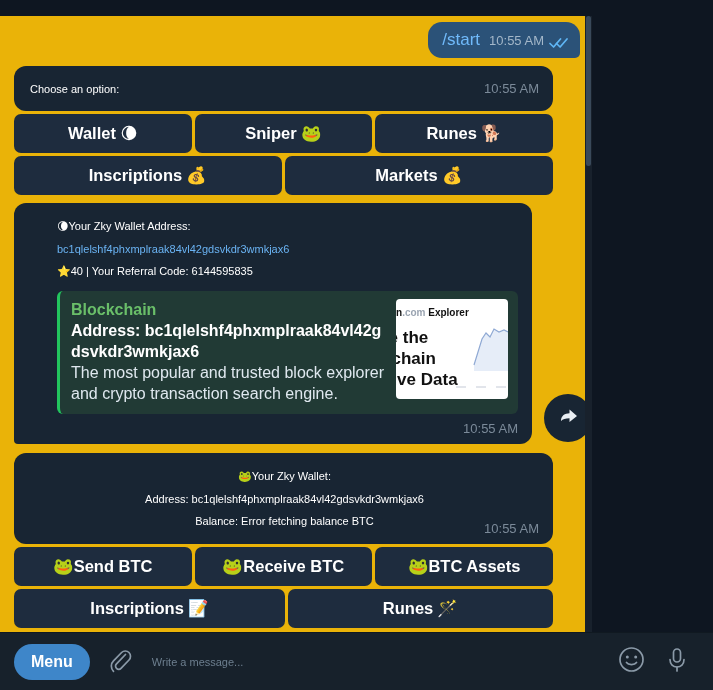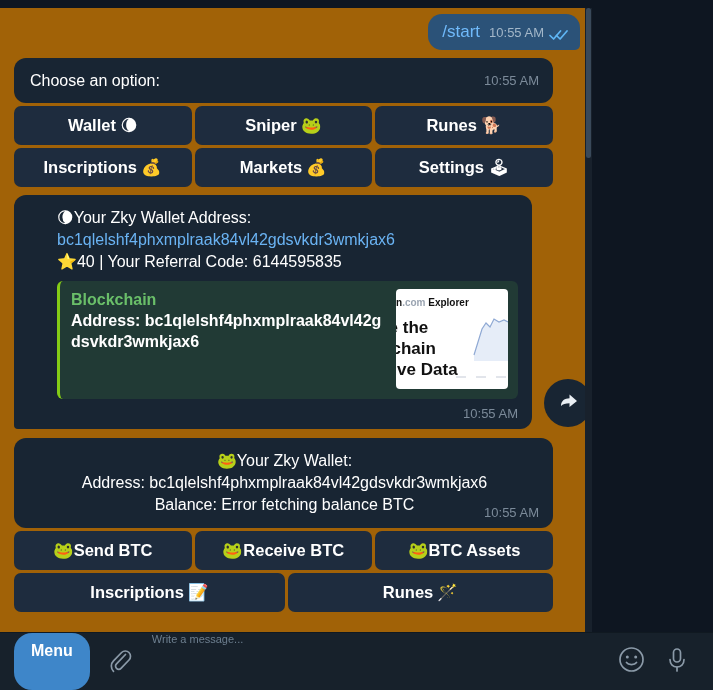--- a/index.html
+++ b/index.html
@@ -13,25 +13,25 @@
   body {
     background: #0e1621;
     font-family: "Liberation Sans", sans-serif;
     color: #ffffff;
     position: relative;
   }
 
   
   #chat-area {
     position: absolute;
-    left: 0; top: 8px;
+    left: 0; top: 16px;
     width: 592px;
     height: 632px;
     overflow: hidden;
-    background: #a16207;
+    background: #eab308;
   }
 
   
   #scrollbar-track {
     position: absolute;
     right: 0; top: 0;
     width: 7px;
     height: 632px;
     background: #18212c;
   }
@@ -90,21 +90,21 @@
   }
   .bubble-in {
     position: relative;
     background: #182533;
     border-radius: 12px;
     width: 539px;
     padding: 12px 14px 10px 16px;
   }
   .bubble-in.tail { border-bottom-left-radius: 4px; }
   .bubble-in .line {
-    font-size: 16px;
+    font-size: 11px;
     line-height: 22px;
     color: #ffffff;
   }
   .bubble-in .link {
     color: #6ab3f3;
   }
   .time-in-float {
     position: absolute;
     right: 14px;
     bottom: 8px;
@@ -145,21 +145,21 @@
     padding: 4px 24px;
   }
   .kb:first-of-type .kb-btn { border-radius: 7px; }
   .emoji { font-family: "DejaVu Sans", sans-serif; }
 
   
   .preview {
     margin-top: 8px;
     background: #213a35;
     border-radius: 6px;
-    border-left: 3px solid #84cc16;
+    border-left: 3px solid #22c55e;
     display: flex;
     justify-content: space-between;
     padding: 8px 10px 10px 11px;
     gap: 8px;
   }
   .preview-text { flex: 1; min-width: 0; }
   .preview-site {
     font-size: 16px;
     font-weight: bold;
     color: #6abf69;
@@ -202,20 +202,21 @@
 
   
   #composer {
     position: absolute;
     left: 0; bottom: 0;
     width: 713px;
     height: 58px;
     background: #17212b;
     border-top: 1px solid #101921;
     display: flex;
+    align-items: center;
     padding: 0 14px;
     gap: 0;
   }
   #menu-button {
     background: #3e86c9;
     color: #ffffff;
     font-size: 16px;
     font-weight: bold;
     border-radius: 18px;
     padding: 9px 17px;
@@ -272,39 +273,37 @@
       <span>Runes</span>&nbsp;<span class="emoji">🐕</span>
     </div>
   </div>
   <div class="kb">
     <div class="kb-btn">
       <span>Inscriptions</span>&nbsp;<span class="emoji">💰</span>
     </div>
     <div class="kb-btn">
       <span>Markets</span>&nbsp;<span class="emoji">💰</span>
     </div>
-    <div class="kb-btn">
-      <span>Settings</span>&nbsp;<span class="emoji">🕹</span>
-    </div>
   </div>
 
   <div class="row-in">
     <div class="bubble-in tail" style="padding-bottom:30px;padding-left:43px;">
       <div class="line">
         <span class="emoji">🌘</span><span>Your Zky Wallet Address:</span>
       </div>
       <div class="line link">bc1qlelshf4phxmplraak84vl42gdsvkdr3wmkjax6</div>
       <div class="line">
         <span class="emoji">⭐</span><span>40 | Your Referral Code: 6144595835</span>
       </div>
 
       <div class="preview">
         <div class="preview-text">
           <div class="preview-site">Blockchain</div>
           <div class="preview-title">Address: bc1qlelshf4phxmplraak84vl42gdsvkdr3wmkjax6</div>
+          <div class="preview-desc">The most popular and trusted block explorer and crypto transaction search engine.</div>
         </div>
         <div class="preview-thumb">
           <div style="position:absolute;left:-20px;top:8px;white-space:nowrap;font-size:10px;font-weight:bold;color:#111;font-family:'Liberation Sans',sans-serif;">
             <span>chain</span><span style="color:#9aa4b1;">.com</span> <span>Explorer</span>
           </div>
           <div style="position:absolute;left:-14px;top:28px;font-size:17px;font-weight:bold;color:#111;line-height:21px;white-space:nowrap;">
             <div>re the</div>
             <div>kchain</div>
             <div>Live Data</div>
           </div>

